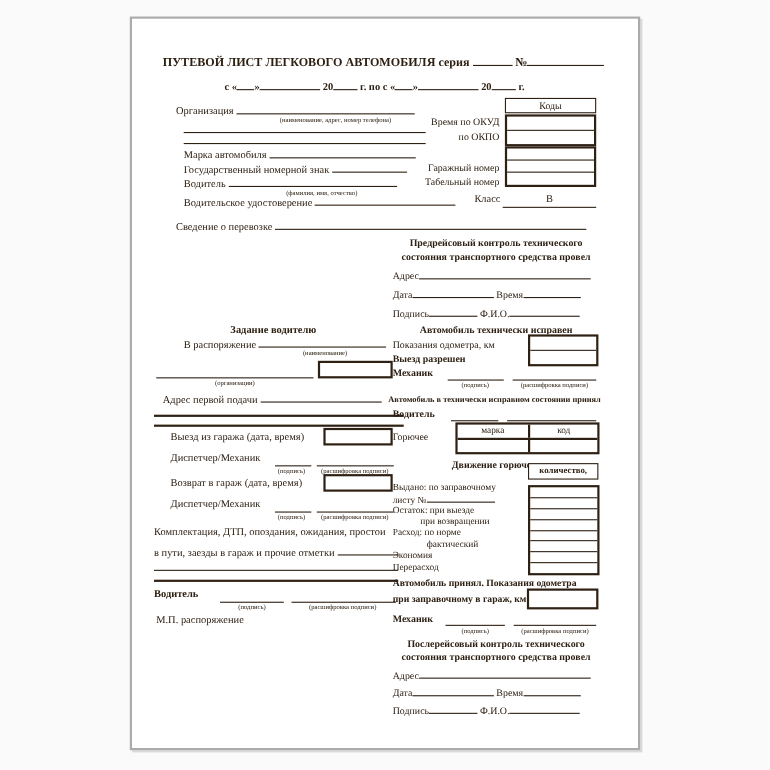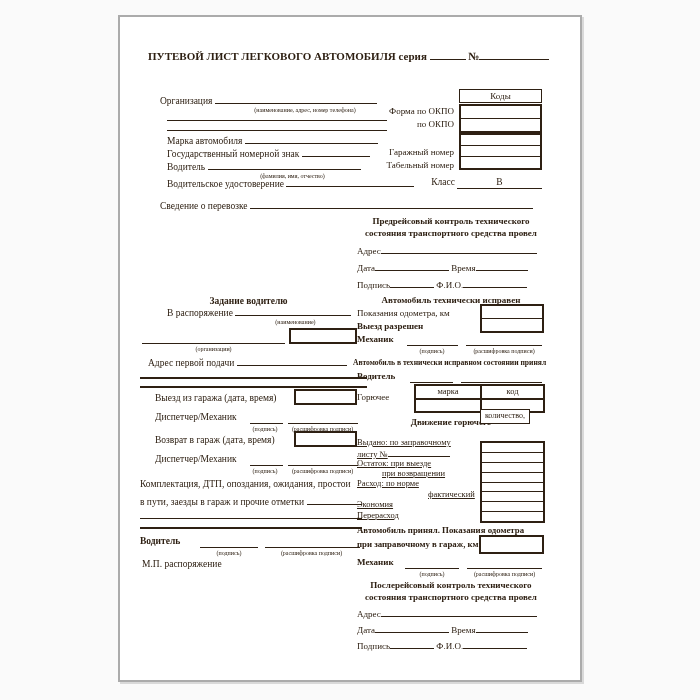--- a/index.html
+++ b/index.html
@@ -6,21 +6,21 @@
   body{font-family:"Liberation Serif","DejaVu Serif",serif;color:#2e2013;}
   .page{position:absolute;left:118px;top:15px;width:464px;height:667px;background:#ffffff;
         border:2px solid #ababab;box-sizing:border-box;box-shadow:2px 2px 0 #d9d9d9;font-size:9.5px;}
   .a{position:absolute;white-space:nowrap;line-height:1.15;}
   .b{font-weight:bold;}
   .c{text-align:center;}
   .r{text-align:right;}
   .f11{font-size:11px;}
   .f9{font-size:9px;}
   .f88{font-size:8.8px;}
-  .f85{font-size:8.5px;text-decoration:underline;}
+  .f85{font-size:8.5px;}
   .f76{font-size:7.6px;}
   .u{display:inline-block;border-bottom:1px solid #2e2013;height:9px;}
   .line{position:absolute;background:#2e2013;height:1px;}
   .thick{position:absolute;background:#2e2013;height:2px;}
   .box{position:absolute;border:2px solid #2e2013;box-sizing:border-box;background:#fff;}
   .box1{position:absolute;border:1.5px solid #2e2013;box-sizing:border-box;background:#fff;}
   .hint{position:absolute;font-size:6px;text-align:center;white-space:nowrap;line-height:1;}
   .rw{border-bottom:1px solid #2e2013;}
   .ftable{display:flex;flex-direction:column;}
   .ftable .hd{display:flex;border-bottom:2px solid #2e2013;height:12px;line-height:11px;text-align:center;font-size:8.5px;}
@@ -36,30 +36,37 @@
 
 <div class="page">
 
   <div class="a b f11" style="left:28px;top:31px;">
     <span>ПУТЕВОЙ ЛИСТ ЛЕГКОВОГО АВТОМОБИЛЯ</span>
     <span>серия</span>
     <span class="u" style="width:36px;height:11px;"></span>
     <span>№</span><span class="u" style="width:70px;height:11px;"></span>
   </div>
 
+  <div class="a b" style="left:84px;top:55px;">
+    <span>с «</span><span class="u" style="width:16px;"></span><span>»</span><span class="u" style="width:55px;"></span>
+    <span>20</span><span class="u" style="width:22px;"></span>
+    <span>г. по с «</span><span class="u" style="width:16px;"></span><span>»</span><span class="u" style="width:55px;"></span>
+    <span>20</span><span class="u" style="width:22px;"></span>
+    <span>г.</span>
+  </div>
 
   <div class="a" style="left:40px;top:77px;">
     <span>Организация</span>
     <span class="u" style="width:162px;"></span>
   </div>
   <div class="hint" style="left:110px;top:90px;width:150px;">(наименование, адрес, номер телефона)</div>
   <div class="line" style="left:47px;top:103px;width:220px;"></div>
   <div class="line" style="left:47px;top:113px;width:220px;"></div>
 
-  <div class="a f9 r" style="left:230px;top:89px;width:104px;">Форма по ОКПО</div>
+  <div class="a f9 r" style="left:230px;top:89px;width:104px;">Время по ОКУД</div>
   <div class="a f9 r" style="left:230px;top:102px;width:104px;">по ОКПО</div>
 
   <div class="box1 c f9" style="left:339px;top:72px;width:83px;height:14px;line-height:12px;">Коды</div>
   <div class="box" style="left:339px;top:87px;width:83px;height:29px;">
     <div class="rw" style="height:12px;"></div>
     <div></div>
   </div>
   <div class="box" style="left:339px;top:116px;width:83px;height:37px;">
     <div class="rw" style="height:10px;"></div>
     <div class="rw" style="height:10px;"></div>
@@ -179,30 +186,30 @@
       <div class="c1">марка</div>
       <div class="c2">код</div>
     </div>
     <div class="bd">
       <div class="c1"></div>
       <div class="c2"></div>
     </div>
   </div>
 
   <div class="a b c f9" style="left:240px;top:400px;width:182px;">Движение горючего</div>
-  <div class="box1 c" style="left:360px;top:392px;width:50px;height:15px;line-height:12px;font-size:8px;">количество,</div>
+  <div class="box1 c" style="left:360px;top:404px;width:64px;height:15px;line-height:12px;font-size:8px;font-weight:bold;">количество,</div>
 
   <div class="a f85" style="left:237px;top:421px;">Выдано: по заправочному</div>
   <div class="a f85" style="left:237px;top:431px;">
     <span>листу №</span><span class="u" style="width:62px;height:8px;"></span>
   </div>
   <div class="a f85" style="left:237px;top:442px;">Остаток: при выезде</div>
   <div class="a f85" style="left:262px;top:452px;">при возвращении</div>
   <div class="a f85" style="left:237px;top:462px;">Расход: по норме</div>
-  <div class="a f85" style="left:268px;top:473px;margin-left:40px;">фактический</div>
+  <div class="a f85" style="left:268px;top:473px;">фактический</div>
   <div class="a f85" style="left:237px;top:483px;">Экономия</div>
   <div class="a f85" style="left:237px;top:494px;">Перерасход</div>
 
   <div class="box frows" style="left:360px;top:424px;width:65px;height:82px;">
     <div></div>
     <div></div>
     <div></div>
     <div></div>
     <div></div>
     <div></div>

